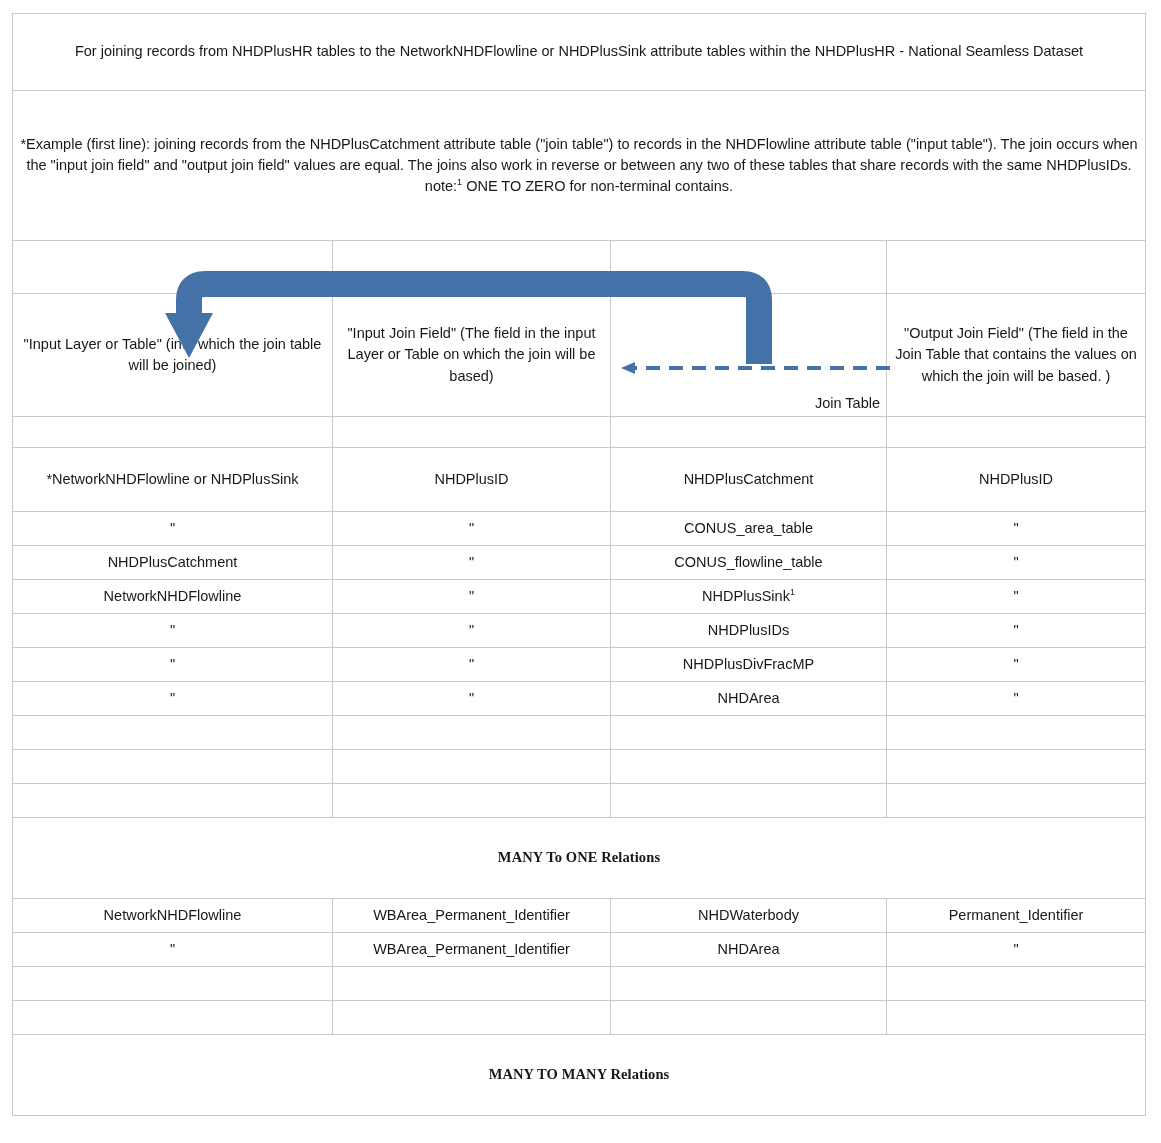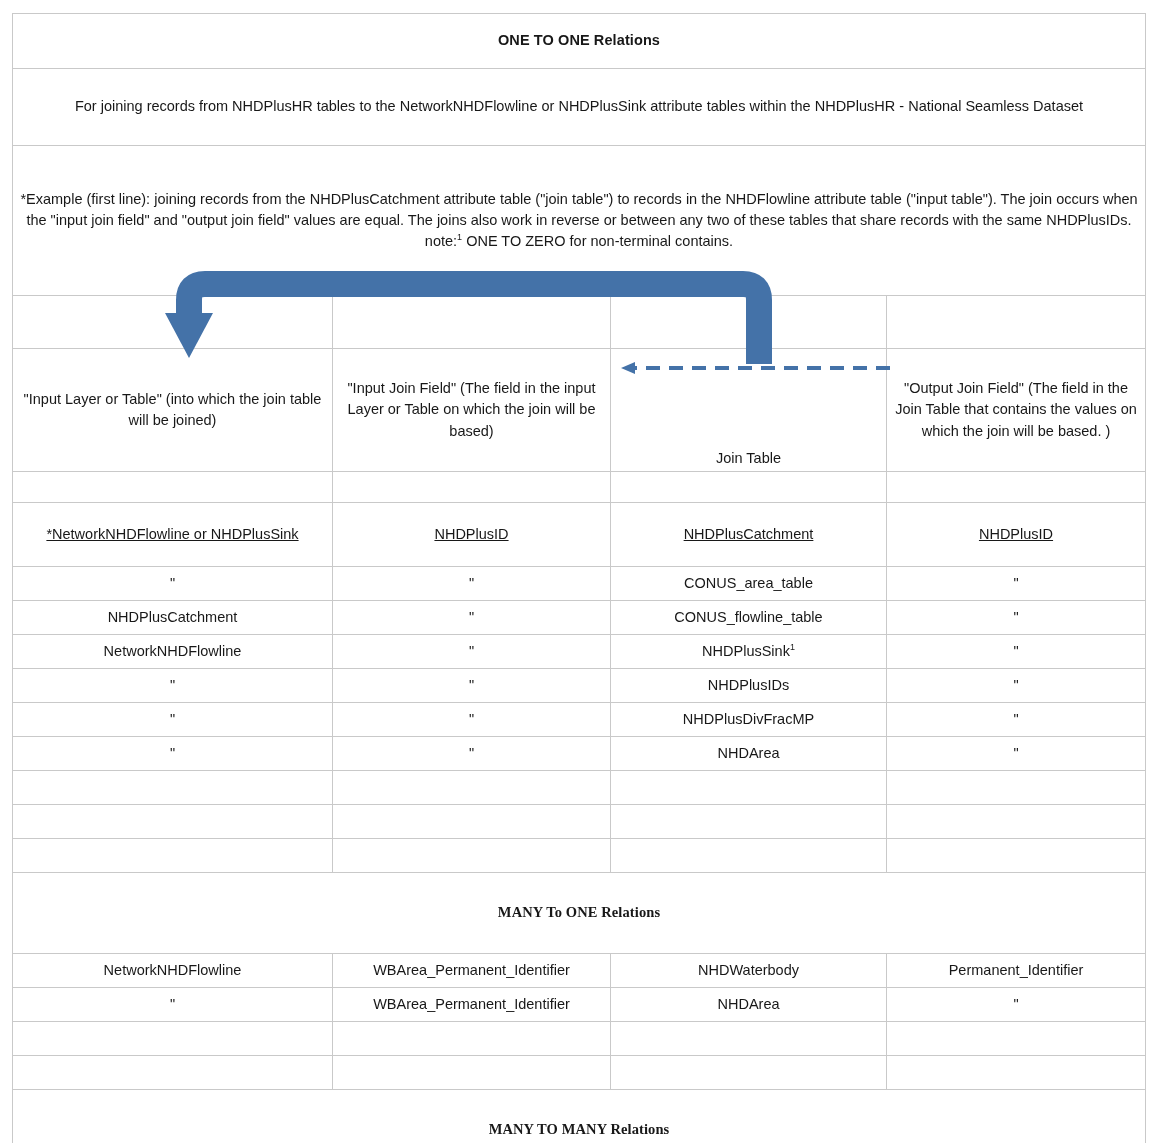--- a/index.html
+++ b/index.html
@@ -55,25 +55,25 @@
   td.intro-row { height: 72px; font-size: 14.5px; }
   td.example-row { height: 145px; font-size: 14.5px; line-height: 1.6; }
 
   td.arrowband { height: 48px; }
   td.colhead {
     height: 118px;
     vertical-align: bottom;
     padding-bottom: 8px;
     line-height: 1.5;
   }
-  td.colhead.jointable { vertical-align: bottom; }
+  td.colhead.jointable { vertical-align: bottom; text-align: right; }
 
   td.spacer { height: 26px; }
   td.datarow { height: 29px; }
-  td.datarow2 { height: 59px; line-height: 1.45; text-decoration: underline; }
+  td.datarow2 { height: 59px; line-height: 1.45; }
   td.bandhead-tall { height: 76px; font-family: Liberation Serif, serif; }
 
   sup { font-size: 0.62em; vertical-align: super; line-height: 0; }
 
   
   #overlay {
     position: absolute;
     left: 0;
     top: 0;
     width: 1161px;
@@ -87,23 +87,20 @@
 <div id="sheet">
   <table class="grid">
     <colgroup>
       <col class="c1">
         <col class="c2">
         <col class="c3">
         <col class="c4">
     </colgroup>
     <tbody>
 
-      <tr>
-        <td colspan="4" class="section-title title-row">ONE TO ONE Relations</td>
-      </tr>
 
       <tr>
         <td colspan="4" class="intro-row">For joining records from NHDPlusHR tables to the NetworkNHDFlowline or NHDPlusSink attribute tables within the NHDPlusHR - National Seamless Dataset</td>
       </tr>
 
       <tr>
         <td colspan="4" class="example-row"><span>*Example (first line): joining records from the NHDPlusCatchment attribute table ("join table") to records in the NHDFlowline attribute table ("input table").  The join occurs when the "input join field" and "output join field" values are equal.  The joins also work in reverse or between any two of these tables that share records with the same NHDPlusIDs.  note:</span><sup>1</sup>
           <span>ONE TO ZERO for non-terminal contains.</span></td>
       </tr>
 

